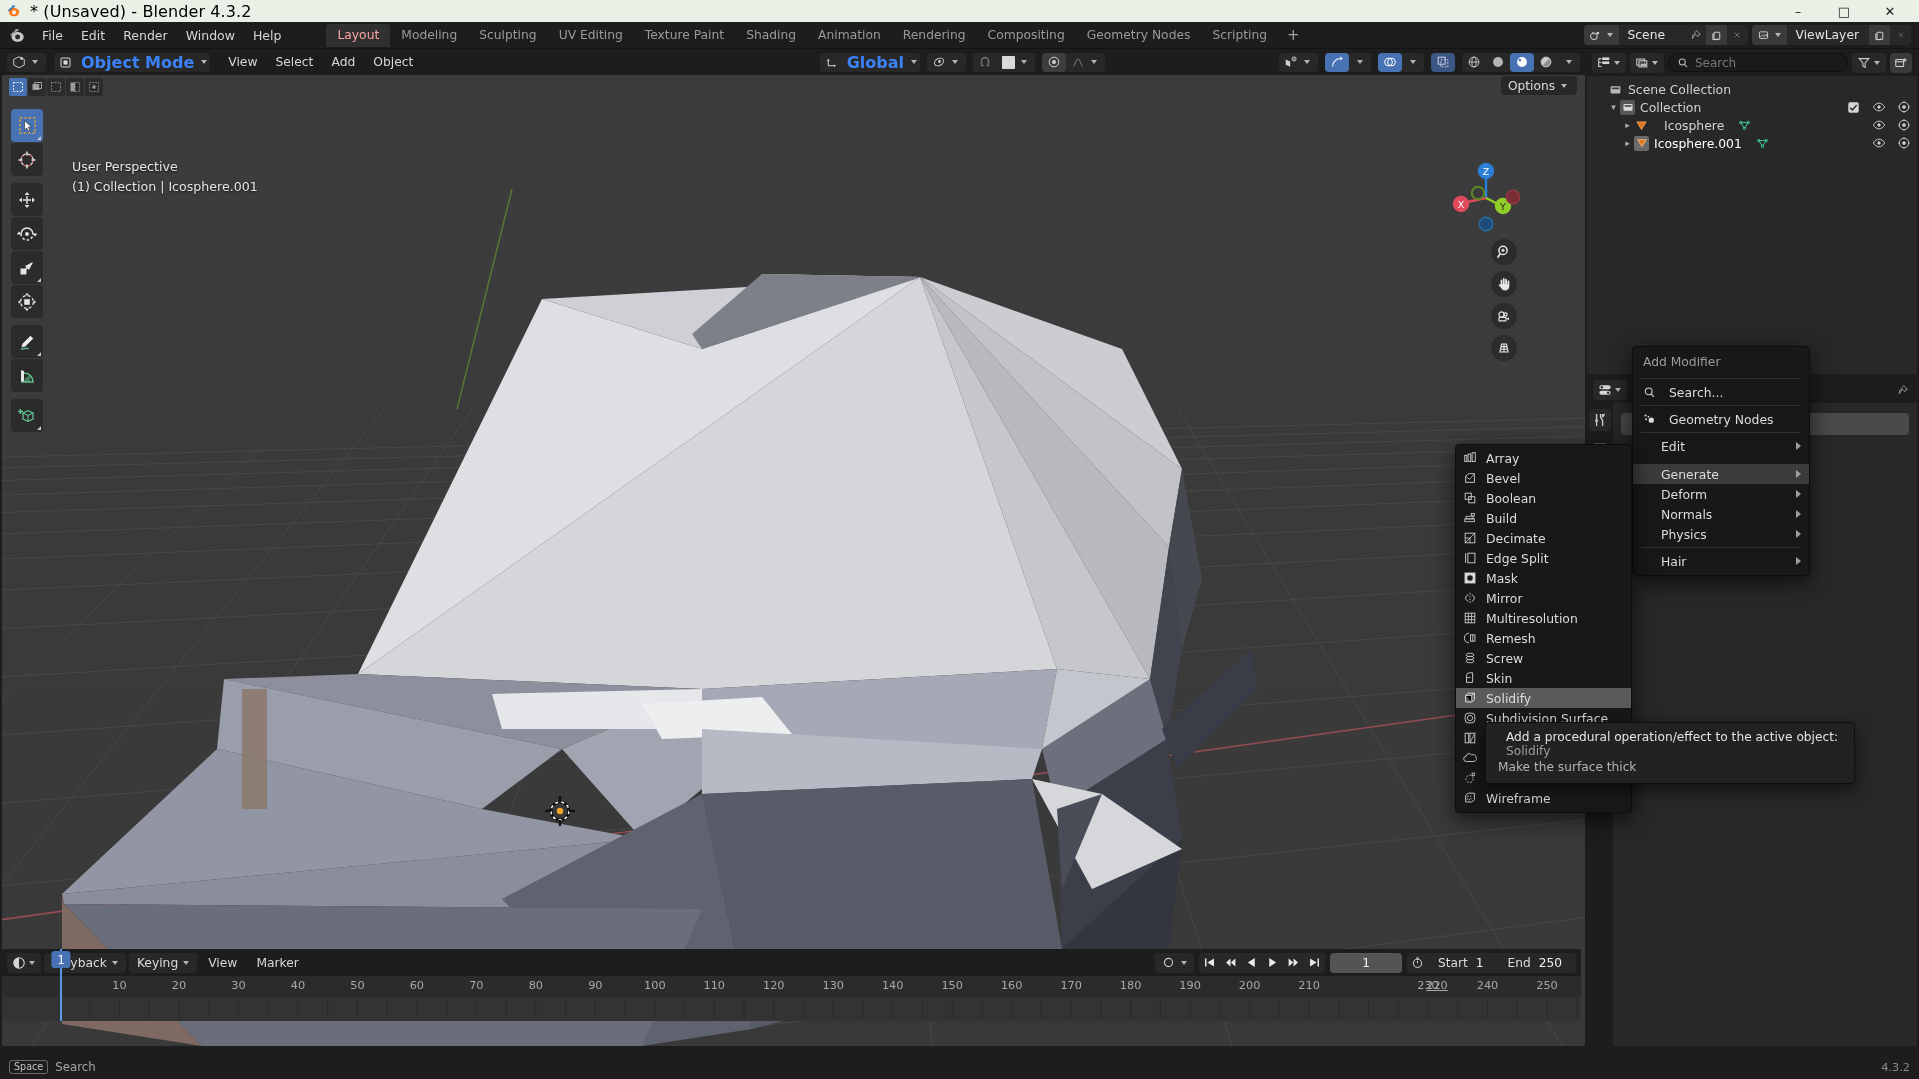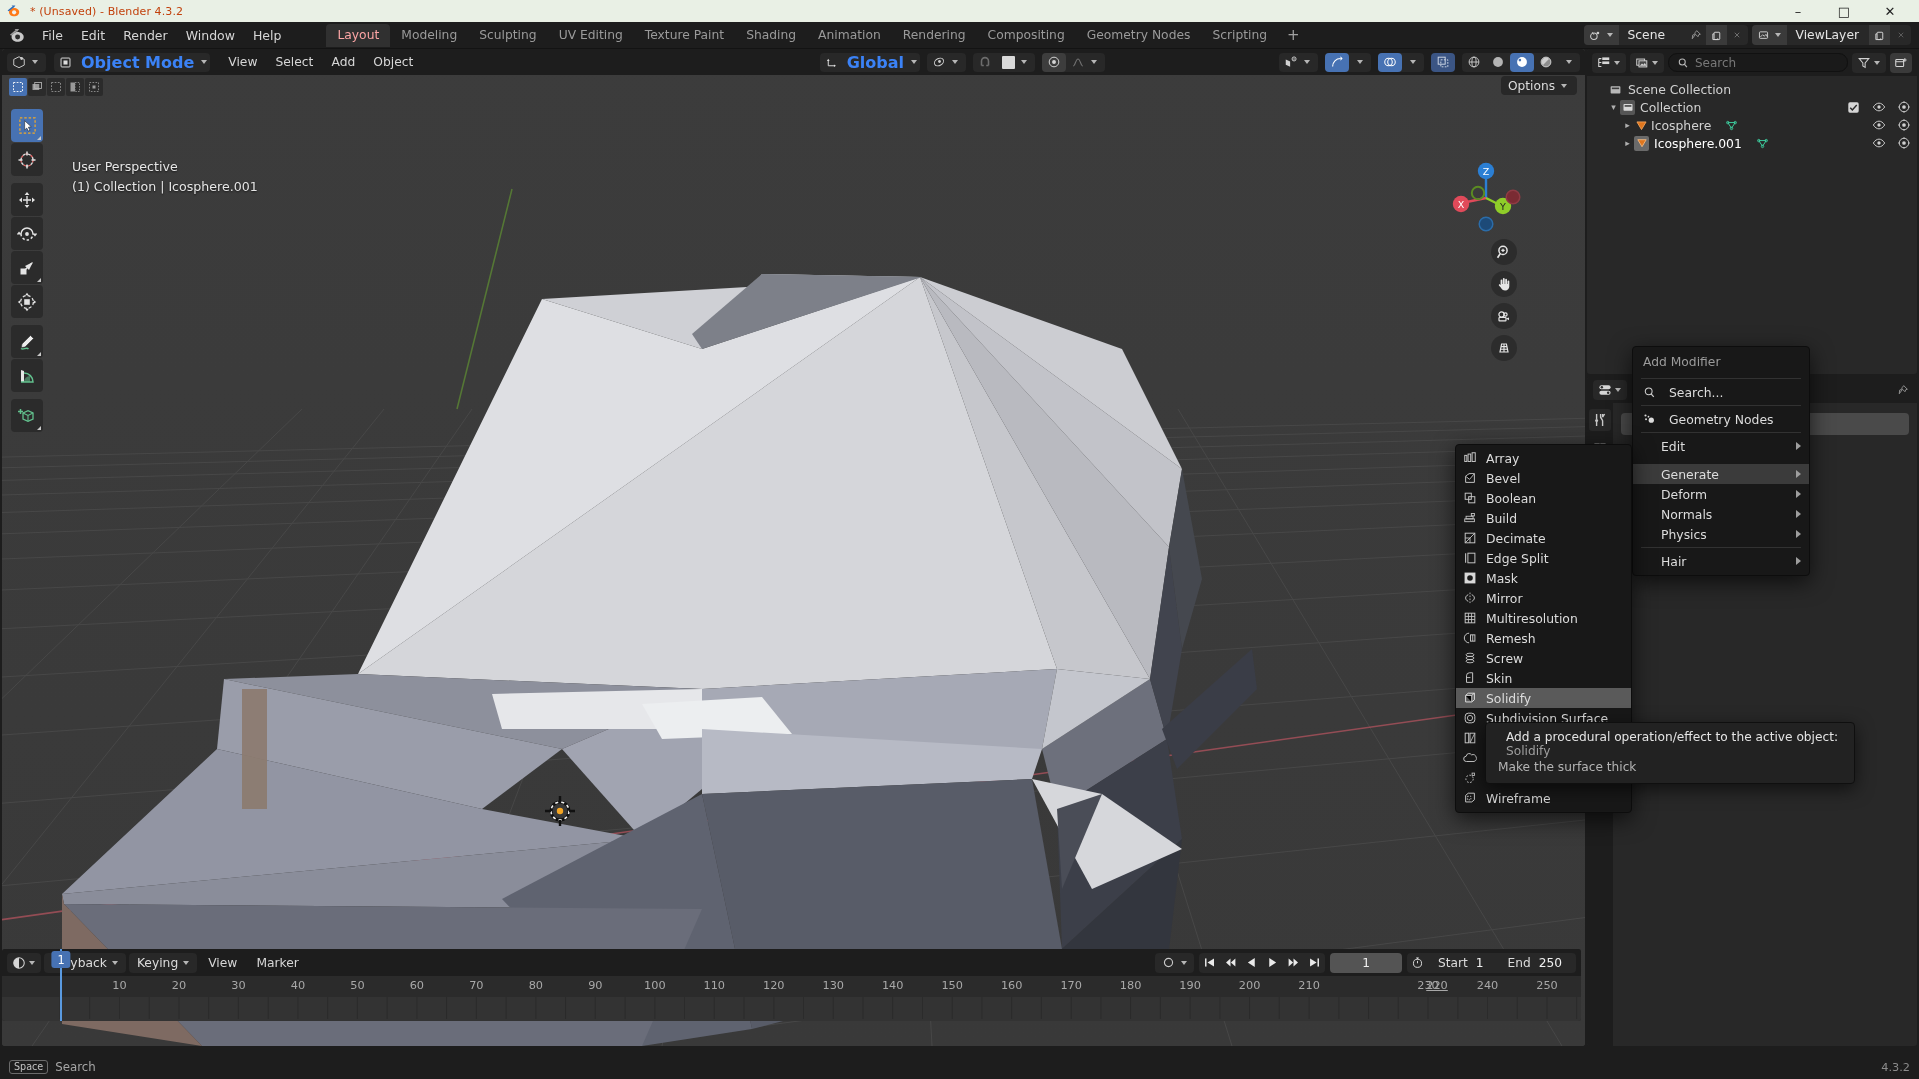--- a/index.html
+++ b/index.html
@@ -2,21 +2,21 @@
 <html><head>
 <meta charset="utf-8">
 <style>
   * { margin:0; padding:0; box-sizing:border-box; }
   html,body { width:1919px; height:1079px; overflow:hidden; background:#1d1d1d;
     font-family:"DejaVu Sans","Liberation Sans",sans-serif; font-size:13px; color:#dcdcdc; }
 
   
   #titlebar { height:22px; background:#e9f0e5; display:flex; align-items:center; padding:0 6px; }
   #titlebar .tb-logo { width:16px; height:16px; margin-right:8px; position:relative; }
-  #titlebar .tb-title { color:#c2410c; font-size:11px; letter-spacing:.1px; }
+  #titlebar .tb-title { color:#000000; font-size:16px; letter-spacing:.1px; }
   #titlebar .tb-btns { margin-left:auto; display:flex; }
   #titlebar .tb-btn { width:46px; height:22px; display:flex; align-items:center; justify-content:center;
       color:#222; font-size:13px; }
 
   
   #topbar { height:27px; background:#1d1d1d; display:flex; align-items:center; padding:0 4px;
       border-bottom:1px solid #131313; position:relative; }
   .blender-mark { width:19px; height:19px; margin:0 6px 0 4px; flex:none; position:relative; }
   .menu-item { padding:3px 9px; font-size:12.5px; color:#d6d6d6; border-radius:3px; white-space:nowrap; }
   .ws-tabs { display:flex; align-items:center; margin-left:12px; height:27px; }
@@ -747,21 +747,21 @@
         </span>
       </div>
 
       <div class="ol-row" style="padding-left:34px">
         <span class="ol-arrow">▸</span>
         <span class="ol-ico">
           <svg class="ico-svg" width="13" height="13" viewBox="0 0 16 16">
               <path d="M2.4 3.6h11.2L8 13z" fill="#e0761d" stroke="#f2a35b" stroke-width="1.1"></path>
             </svg>
         </span>
-        <span style="margin-left:2px">Icosphere</span>
+        <span style="margin-left:15px">Icosphere</span>
         <span class="ol-ico" style="margin-left:13px">
           <svg class="ico-svg" width="13" height="13" viewBox="0 0 16 16">
               <path d="M3.4 4.4l4.6 7 4.6-7z" fill="none" stroke="#3ecfa0" stroke-width="1.2"></path>
               <circle cx="3.4" cy="4.4" r="1.5" fill="none" stroke="#3ecfa0" stroke-width="1.1"></circle>
               <circle cx="12.6" cy="4.4" r="1.5" fill="none" stroke="#3ecfa0" stroke-width="1.1"></circle>
               <circle cx="8" cy="11.6" r="1.5" fill="none" stroke="#3ecfa0" stroke-width="1.1"></circle>
             </svg>
         </span>
         <span class="ol-eyes">
           <span class="ol-ico">

